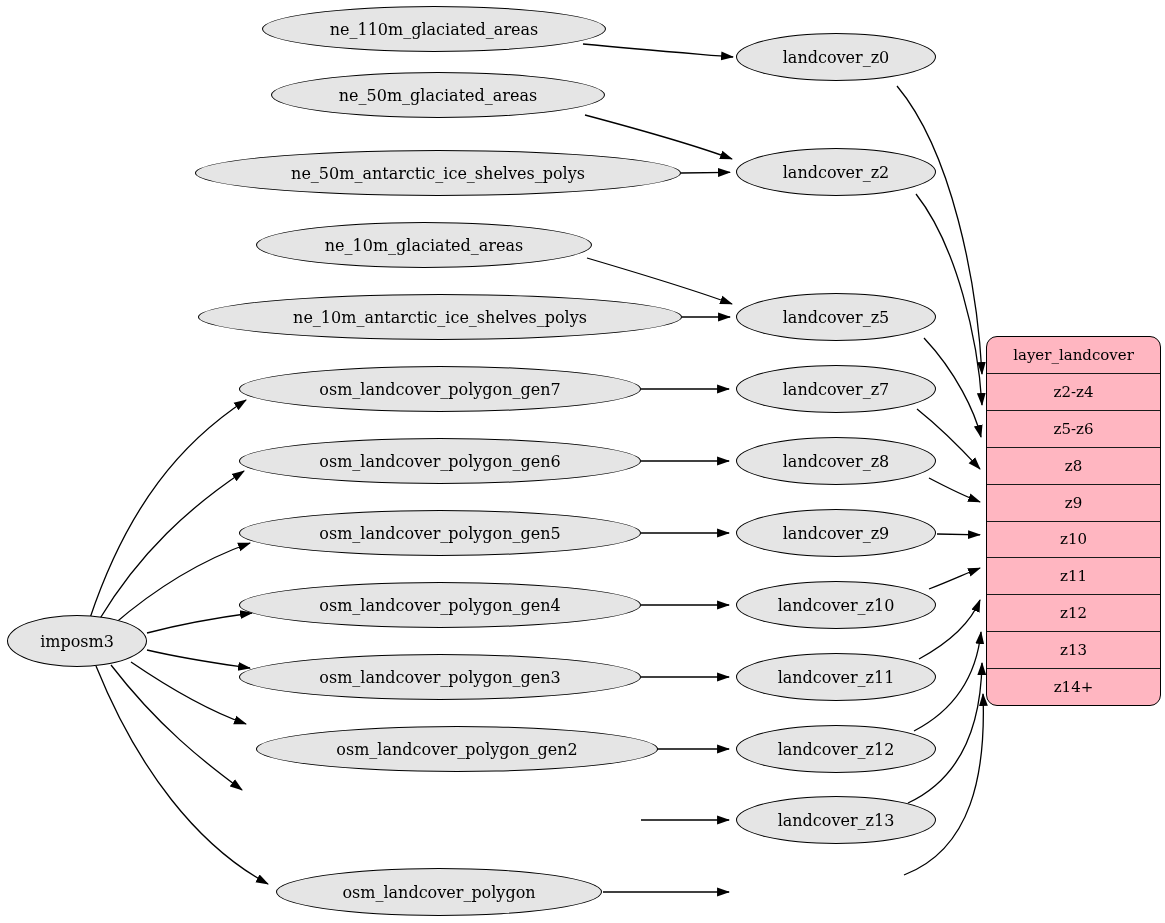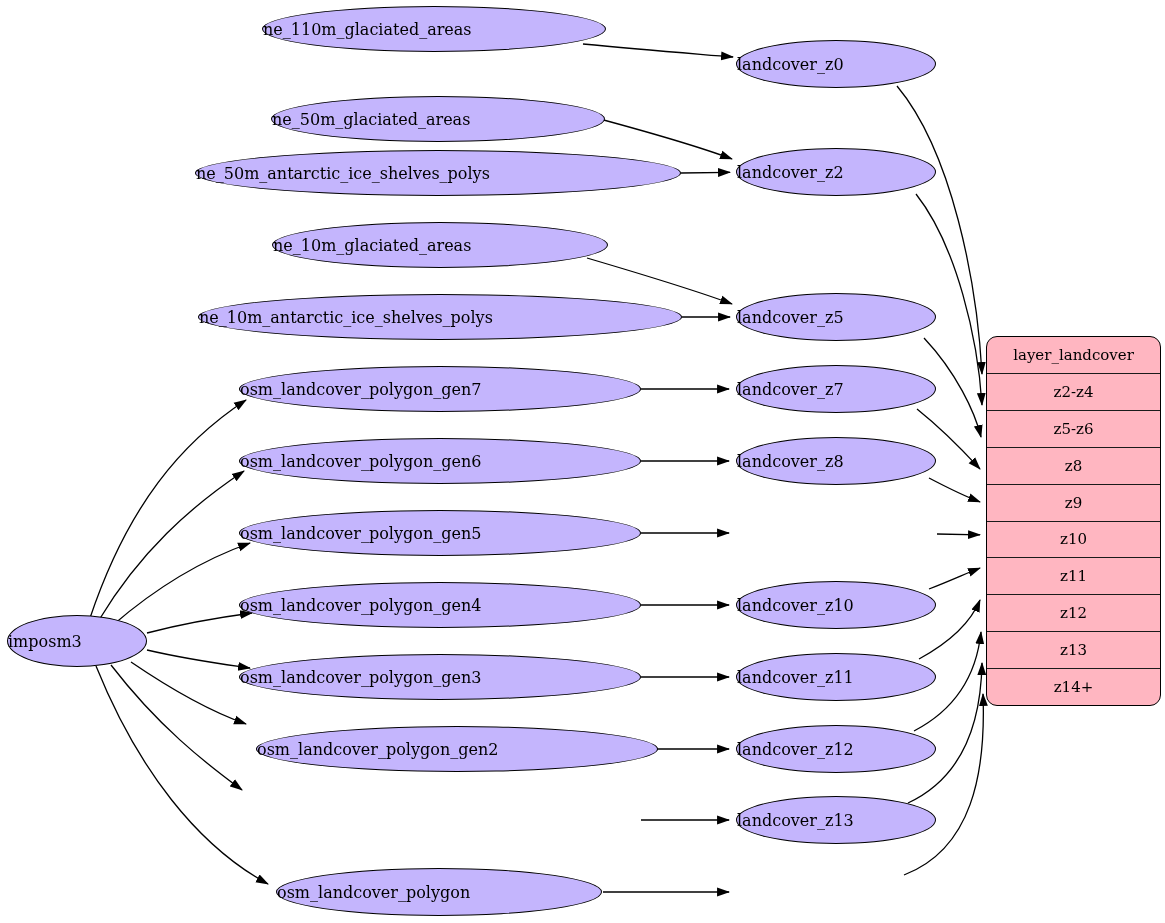--- a/index.html
+++ b/index.html
@@ -16,26 +16,26 @@
     left: 0; top: 0;
     width: 1165px; height: 923px;
   }
   #edge-layer path.edge {
     fill: none;
     stroke: #000000;
     stroke-width: 1.3px;
   }
   .node {
     position: absolute;
-    background: #c4b5fd;
+    background: #e5e5e5;
     border: 1.4px solid #000000;
     border-radius: 50%;
     display: flex;
     align-items: center;
-    justify-content: flex-start;
+    justify-content: center;
     font-size: 16px;
     color: #000000;
     white-space: nowrap;
     box-sizing: border-box;
   }
   .layer-table {
     position: absolute;
     left: 986px; top: 336px;
     width: 175px; height: 370px;
     background: #ffb6c1;
@@ -106,27 +106,27 @@
     <path class="edge" d="M904,875 C972,849 986,773 983,694" marker-end="url(#arrow)"></path>
   </svg>
 
   <div class="node" style="left:7px; top:615px; width:140px; height:52px">
     <span>imposm3</span>
   </div>
 
   <div class="node" style="left:262px; top:6px; width:344px; height:46px">
     <span>ne_110m_glaciated_areas</span>
   </div>
-  <div class="node" style="left:271px; top:96px; width:334px; height:46px">
+  <div class="node" style="left:271px; top:72px; width:334px; height:46px">
     <span>ne_50m_glaciated_areas</span>
   </div>
   <div class="node" style="left:195px; top:150px; width:486px; height:46px">
     <span>ne_50m_antarctic_ice_shelves_polys</span>
   </div>
-  <div class="node" style="left:272px; top:222px; width:336px; height:46px">
+  <div class="node" style="left:256px; top:222px; width:336px; height:46px">
     <span>ne_10m_glaciated_areas</span>
   </div>
   <div class="node" style="left:198px; top:294px; width:484px; height:46px">
     <span>ne_10m_antarctic_ice_shelves_polys</span>
   </div>
   <div class="node" style="left:239px; top:366px; width:402px; height:46px">
     <span>osm_landcover_polygon_gen7</span>
   </div>
   <div class="node" style="left:239px; top:438px; width:402px; height:46px">
     <span>osm_landcover_polygon_gen6</span>
@@ -140,34 +140,37 @@
   <div class="node" style="left:239px; top:654px; width:402px; height:46px">
     <span>osm_landcover_polygon_gen3</span>
   </div>
   <div class="node" style="left:256px; top:726px; width:402px; height:46px">
     <span>osm_landcover_polygon_gen2</span>
   </div>
   <div class="node" style="left:276px; top:868px; width:326px; height:48px">
     <span>osm_landcover_polygon</span>
   </div>
 
-  <div class="node" style="left:736px; top:40px; width:200px; height:48px">
+  <div class="node" style="left:736px; top:33px; width:200px; height:48px">
     <span>landcover_z0</span>
   </div>
   <div class="node" style="left:736px; top:148px; width:200px; height:48px">
     <span>landcover_z2</span>
   </div>
   <div class="node" style="left:736px; top:293px; width:200px; height:48px">
     <span>landcover_z5</span>
   </div>
   <div class="node" style="left:736px; top:365px; width:200px; height:48px">
     <span>landcover_z7</span>
   </div>
   <div class="node" style="left:736px; top:437px; width:200px; height:48px">
     <span>landcover_z8</span>
+  </div>
+  <div class="node" style="left:736px; top:509px; width:200px; height:48px">
+    <span>landcover_z9</span>
   </div>
   <div class="node" style="left:736px; top:581px; width:200px; height:48px">
     <span>landcover_z10</span>
   </div>
   <div class="node" style="left:736px; top:653px; width:200px; height:48px">
     <span>landcover_z11</span>
   </div>
   <div class="node" style="left:736px; top:725px; width:200px; height:48px">
     <span>landcover_z12</span>
   </div>

